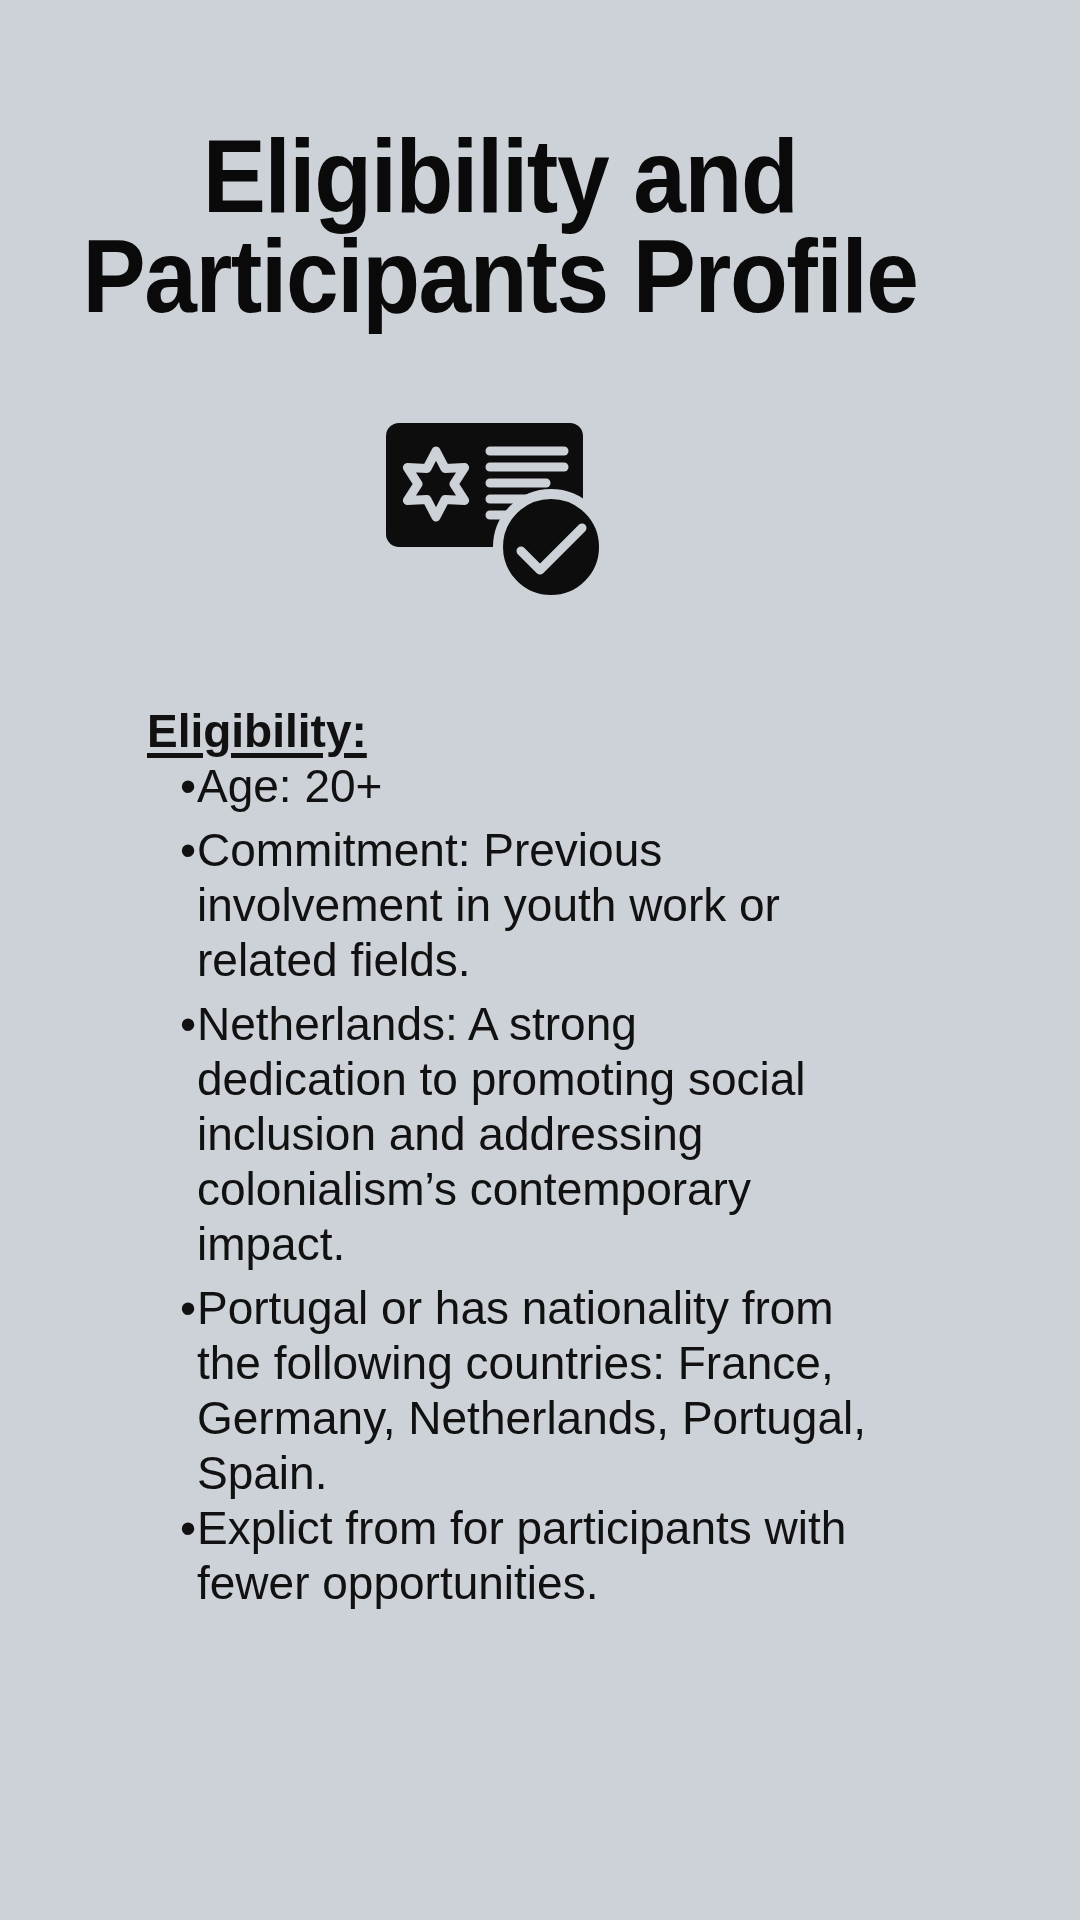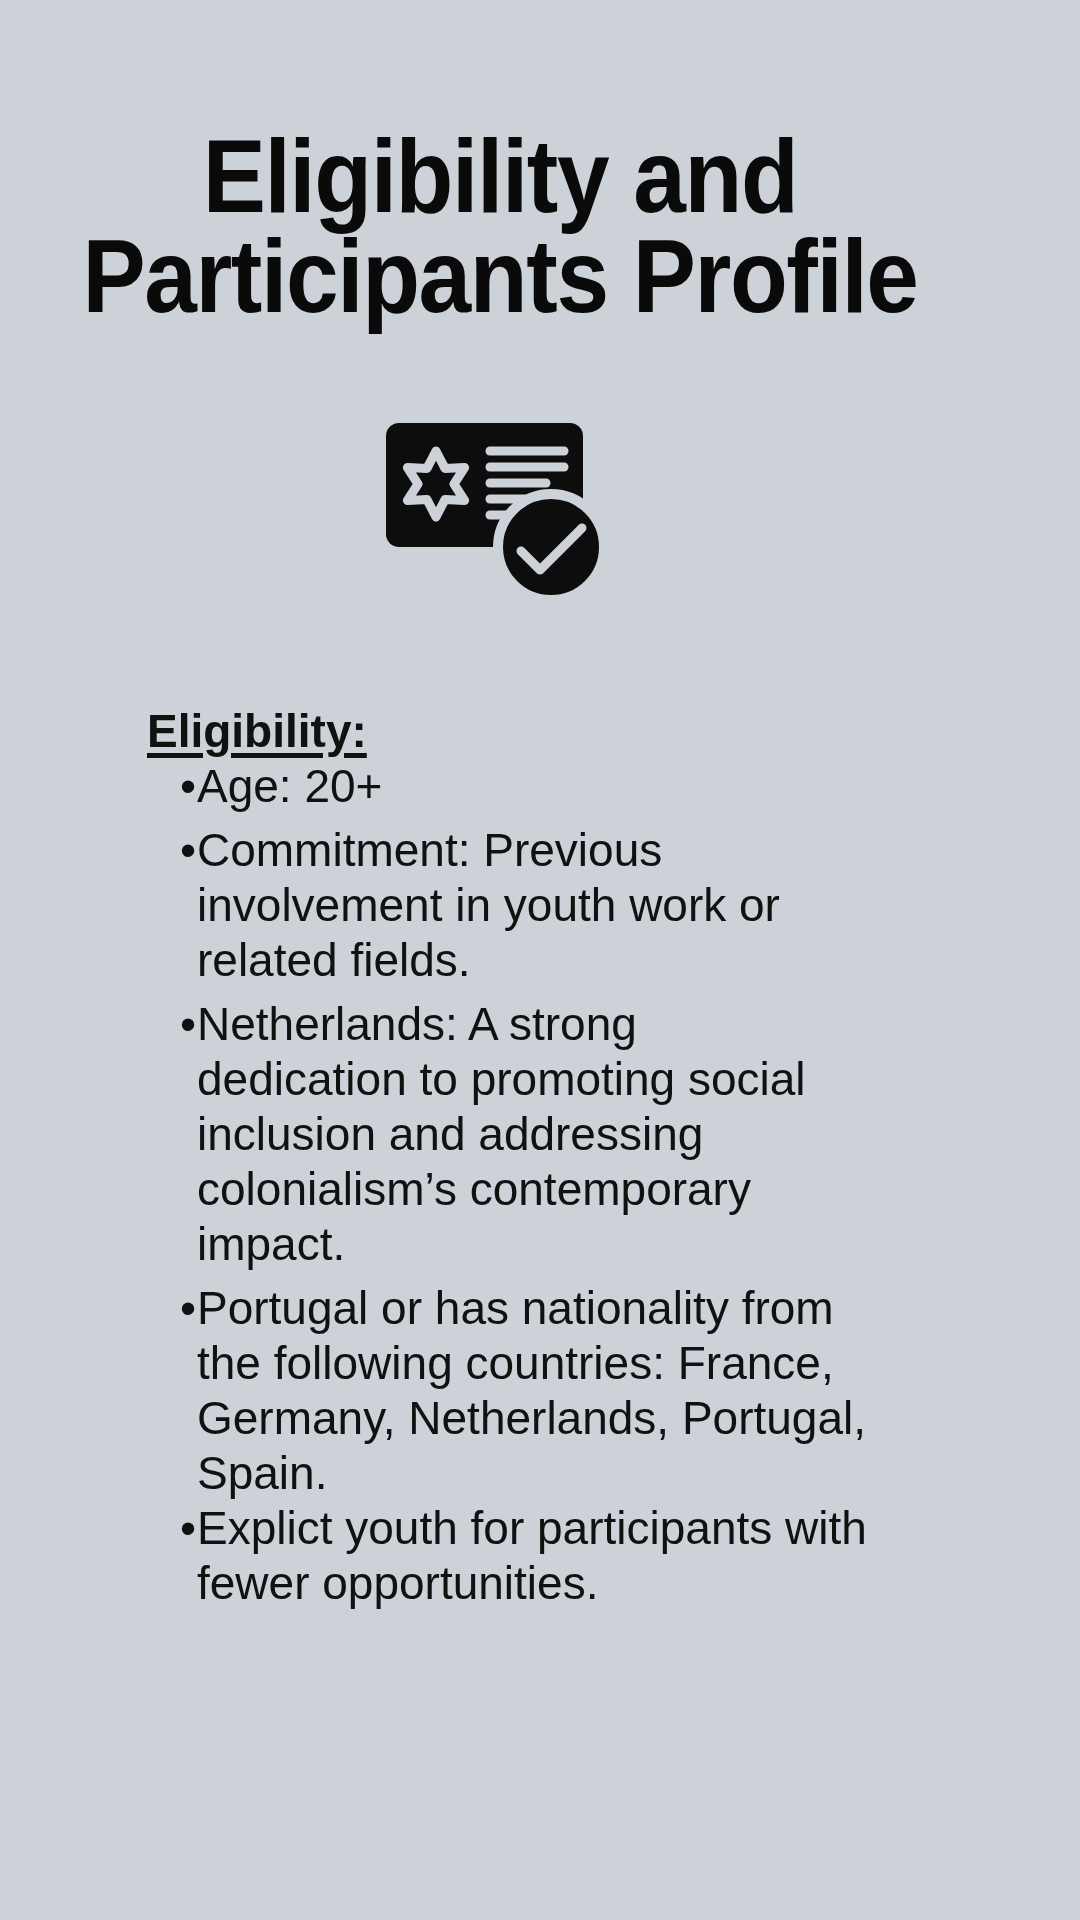--- a/index.html
+++ b/index.html
@@ -133,19 +133,19 @@
 the following countries:</b><span> France,
 Germany, Netherlands, Portugal,
 Spain.</span></span>
       </li>
     </ul>
 
 
     <ul class="bullets">
       <li>
         <span class="bullet-marker">•</span>
-        <span class="bullet-text"><b></b><span>Explict youth for participants with
+        <span class="bullet-text"><b></b><span>Explict from for participants with
 fewer opportunities.</span></span>
       </li>
     </ul>
 
   </div>
 </div>
 
 </body></html>

